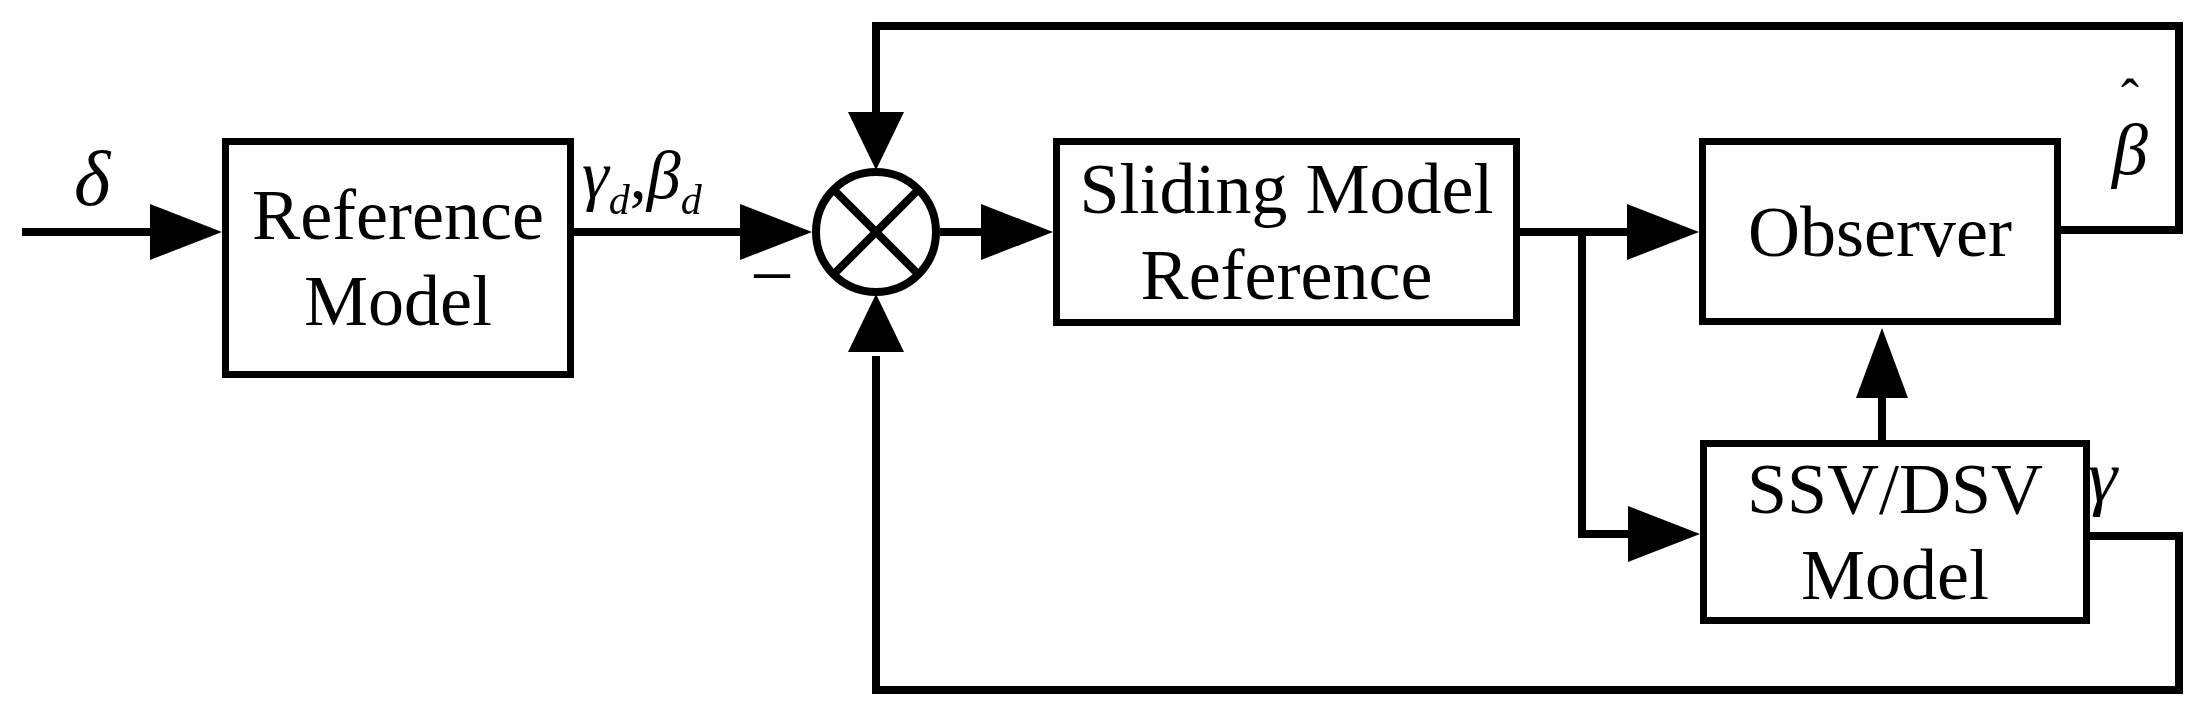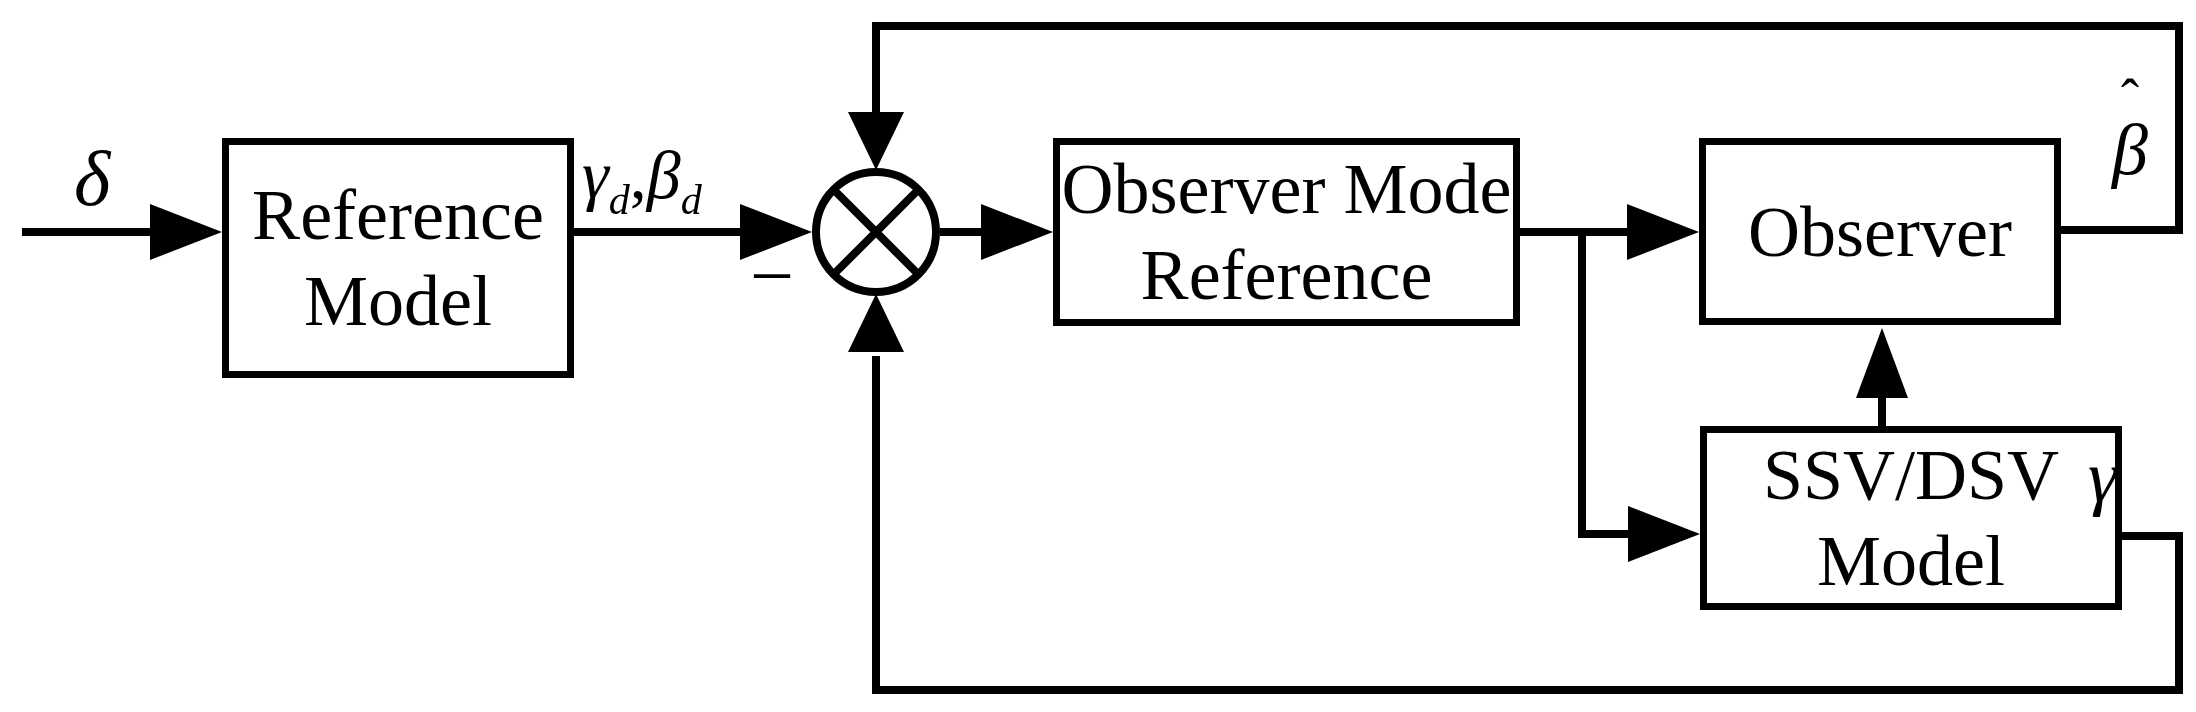--- a/index.html
+++ b/index.html
@@ -69,29 +69,29 @@
     <path class="wire" d="M2054 536 H2179 V690 H876 V356"></path>
     <polygon class="head" points="876,294 848,352 904,352"></polygon>
   </svg>
 
   <div class="block" style="left:222px; top:138px; width:352px; height:240px;">
     <span>Reference</span>
     <span>Model</span>
   </div>
 
   <div class="block" style="left:1053px; top:138px; width:467px; height:188px;">
-    <span>Observer Mode</span>
+    <span>Sliding Model</span>
     <span>Reference</span>
   </div>
 
   <div class="block" style="left:1699px; top:138px; width:362px; height:187px;">
     <span>Observer</span>
   </div>
 
-  <div class="block" style="left:1700px; top:426px; width:422px; height:184px;text-align:center;">
+  <div class="block" style="left:1700px; top:440px; width:390px; height:184px;text-align:center;">
     <span>SSV/DSV</span>
     <span>Model</span>
   </div>
 
   <div class="label lbl-delta">δ</div>
 
   <div class="label lbl-refout">
     <span class="it">γ</span><sub class="ssub">d</sub><span>,</span><span class="it">β</span><sub class="ssub">d</sub>
   </div>
 

